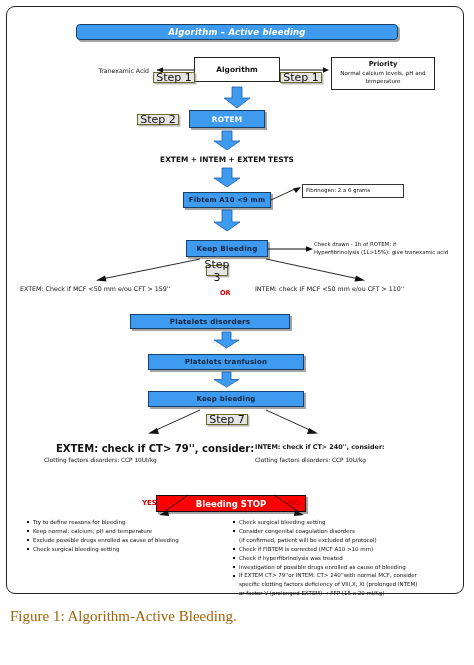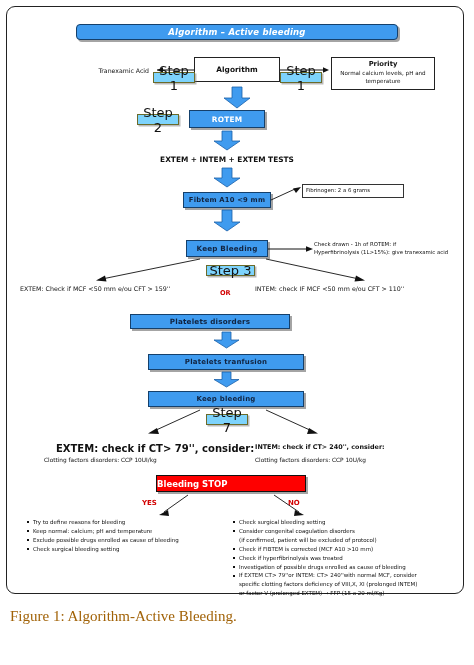--- a/index.html
+++ b/index.html
@@ -59,41 +59,42 @@
     border: 1.1px solid #222;
     display: flex;
     flex-direction: column;
     align-items: center;
     justify-content: center;
     text-align: center;
     color: #111;
   }
   
   .step {
-    background: #7dd3fc;
+    background: #e5e5e5;
     border: 1px solid #6b6b2a;
     color: #111;
-    font-size: 13px;
+    font-size: 11px;
     display: flex;
     align-items: center;
     justify-content: center;
     text-align: center;
     box-shadow: 1.5px 1.5px 0 rgba(120,120,120,.5);
   }
   
   .redbox {
     background: #fe0000;
     border: 1.3px solid #111;
     color: #ffffff;
     font-weight: bold;
     font-size: 8.5px;
     display: flex;
     align-items: center;
-    justify-content: flex-start;
+    justify-content: center;
     box-shadow: 2px 2px 0 rgba(90,90,90,.55);
+    margin-top: 20px;
   }
   
   .callout {
     background: #fff;
     border: 1px solid #333;
     font-size: 5.4px;
     color: #111;
     padding: 2px 3px;
     line-height: 1.45;
   }
@@ -238,21 +239,21 @@
       <div>Hyperfibrinolysis (1L&gt;15%): give tranexamic acid</div>
     </div>
 
     <svg class="abs" style="left:84px; top:257px;" width="300" height="28">
       <line x1="116" y1="2" x2="18" y2="22" stroke="#111" stroke-width="0.9"></line>
       <polygon points="12,23.5 21,18.5 22.5,24.5" fill="#111"></polygon>
       <line x1="182" y1="2" x2="275" y2="22" stroke="#111" stroke-width="0.9"></line>
       <polygon points="281,23.5 272,18.5 270.5,24.5" fill="#111"></polygon>
     </svg>
 
-    <div class="abs step" style="left:206px; top:265px; width:49px; height:11px;">
+    <div class="abs step" style="left:206px; top:265px; width:22px; height:11px;">
       <span>Step 3</span>
     </div>
 
     <div class="abs branch-line" style="left:20px; top:285px;">
       <span>EXTEM: Check if MCF &lt;50 mm e/ou CFT &gt; 159''</span>
     </div>
     <div class="abs or-label" style="left:220px; top:289px;">OR</div>
     <div class="abs branch-line" style="left:255px; top:285px;">
       <span>INTEM: check IF MCF &lt;50 mm e/ou CFT &gt; 110''</span>
     </div>

